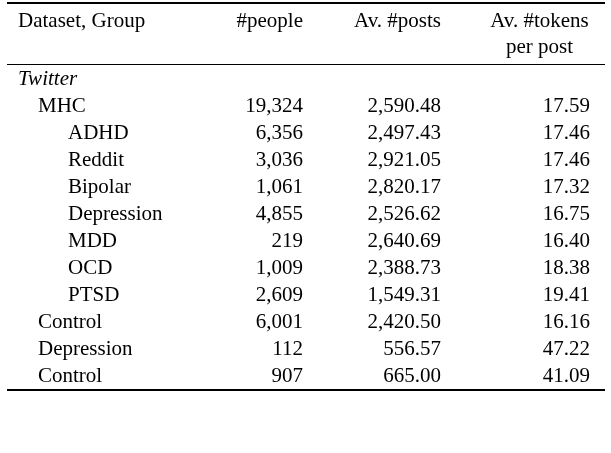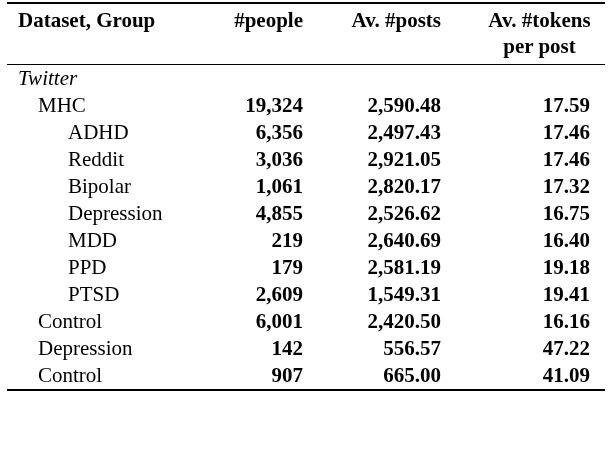--- a/index.html
+++ b/index.html
@@ -30,21 +30,21 @@
     border-bottom: 2.5px solid #000000;
     font-size: 21px;
     line-height: 27px;
   }
   col.c1 { width: 206px; }
   col.c2 { width: 90px; }
   col.c3 { width: 138px; }
   col.c4 { width: 164px; }
 
   thead th {
-    font-weight: bold;
+    font-weight: normal;
     vertical-align: top;
     height: 57px;
     padding: 3px 0 0 0;
     line-height: 26px;
     border-bottom: 1.5px solid #000000;
     white-space: nowrap;
   }
   th.th-left  { text-align: left; padding-left: 11px; }
   th.th-right { text-align: right; }
   .two-line {
@@ -54,21 +54,21 @@
   }
   .two-line .hline { display: block; white-space: nowrap; }
 
   tbody td {
     height: 27px;
     padding: 0;
     vertical-align: middle;
     white-space: nowrap;
   }
   td.td-group { text-align: left; }
-  td.td-num   { text-align: right; font-weight: bold; }
+  td.td-num   { text-align: right; }
   td.td-last  { padding-right: 15px; }
   td.indent-0 { padding-left: 11px; }
   td.indent-1 { padding-left: 31px; }
   td.indent-2 { padding-left: 61px; }
   td.italic   { font-style: italic; }
 </style>
 </head>
 <body>
 
 <div class="page">
@@ -129,40 +129,40 @@
     <td class="td-num">2,526.62</td>
     <td class="td-num td-last">16.75</td>
   </tr>
         <tr>
     <td class="td-group indent-2">MDD</td>
     <td class="td-num">219</td>
     <td class="td-num">2,640.69</td>
     <td class="td-num td-last">16.40</td>
   </tr>
         <tr>
-    <td class="td-group indent-2">PPD</td>
-    <td class="td-num">179</td>
-    <td class="td-num">2,581.19</td>
-    <td class="td-num td-last">19.18</td>
+    <td class="td-group indent-2">OCD</td>
+    <td class="td-num">1,009</td>
+    <td class="td-num">2,388.73</td>
+    <td class="td-num td-last">18.38</td>
   </tr>
         <tr>
     <td class="td-group indent-2">PTSD</td>
     <td class="td-num">2,609</td>
     <td class="td-num">1,549.31</td>
     <td class="td-num td-last">19.41</td>
   </tr>
         <tr>
     <td class="td-group indent-1">Control</td>
     <td class="td-num">6,001</td>
     <td class="td-num">2,420.50</td>
     <td class="td-num td-last">16.16</td>
   </tr>
         <tr>
     <td class="td-group indent-1">Depression</td>
-    <td class="td-num">142</td>
+    <td class="td-num">112</td>
     <td class="td-num">556.57</td>
     <td class="td-num td-last">47.22</td>
   </tr>
         <tr>
     <td class="td-group indent-1">Control</td>
     <td class="td-num">907</td>
     <td class="td-num">665.00</td>
     <td class="td-num td-last">41.09</td>
   </tr>
       </tbody>

